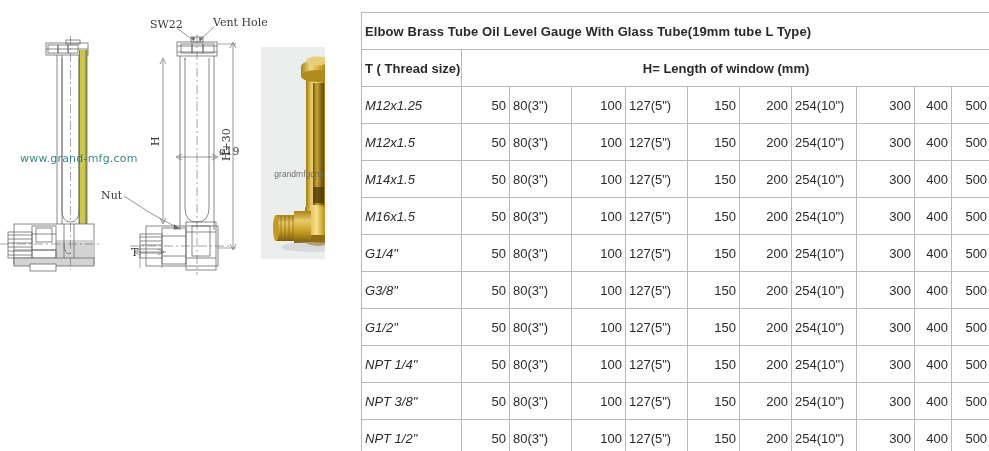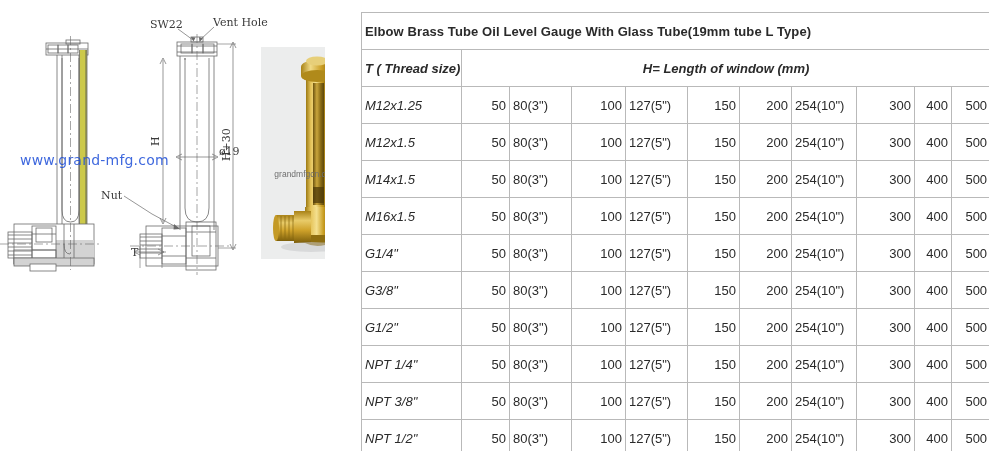--- a/index.html
+++ b/index.html
@@ -19,24 +19,24 @@
   #drawings-panel {
     position: absolute;
     left: 0; top: 0;
     width: 360px; height: 451px;
     background: #ffffff;
   }
   #drawing-svg { position: absolute; left: 0; top: 0; }
 
   .watermark-green {
     position: absolute;
-    color: #1d4ed8;
+    color: #0f766e;
     opacity: .85;
     font-family: "DejaVu Sans", sans-serif;
-    font-size: 14px;
+    font-size: 11px;
     letter-spacing: .2px;
     white-space: nowrap;
     pointer-events: none;
   }
 
   
   #product-photo {
     position: absolute;
     left: 261px; top: 47px;
     width: 64px; height: 212px;
@@ -84,21 +84,20 @@
     font-weight: bold;
     font-size: 14.5px;
     padding-left: 11px;
     letter-spacing: .1px;
   }
   td.subhead {
     color: #1d1ddb;
     font-weight: bold;
     font-size: 12.5px;
     height: 40px;
-    font-style: italic;
   }
   td.subhead-thread { padding-left: 6px; text-align: left; }
   td.subhead-window { text-align: center; }
   td.thread { text-align: left; padding-left: 6px; font-size: 13.5px; font-style: italic; }
   td.num-r { text-align: right; padding-right: 2px; }
   td.num-l { text-align: left; padding-left: 2px; }
 </style>
 </head>
 <body>
 

